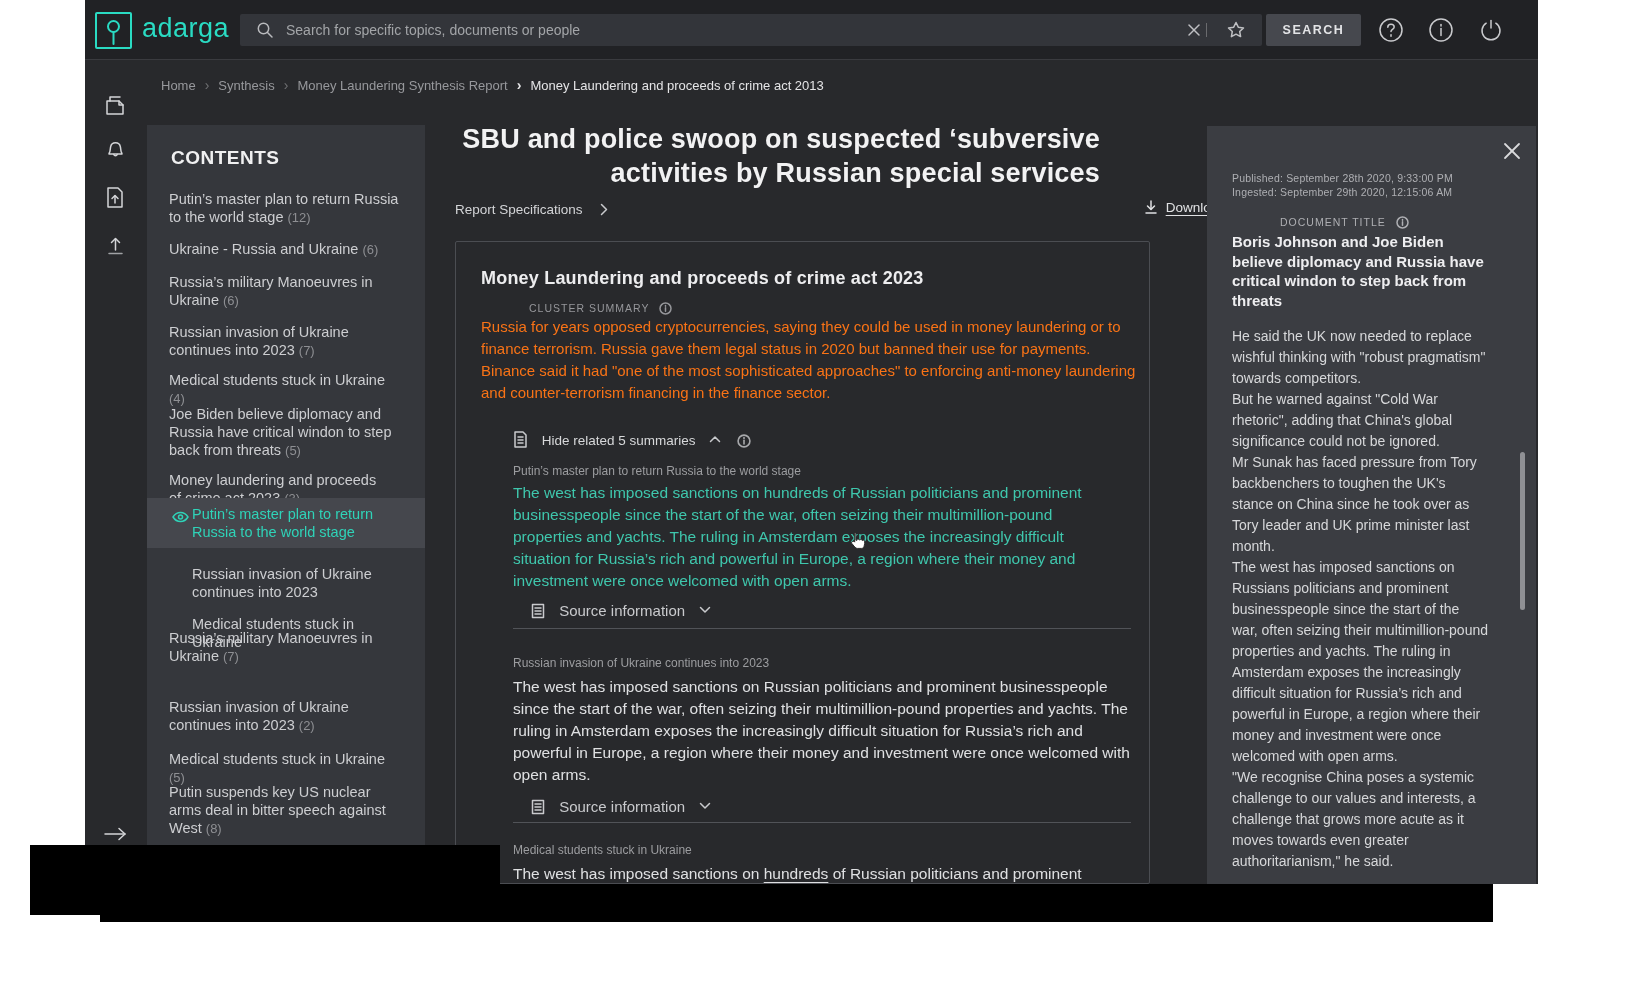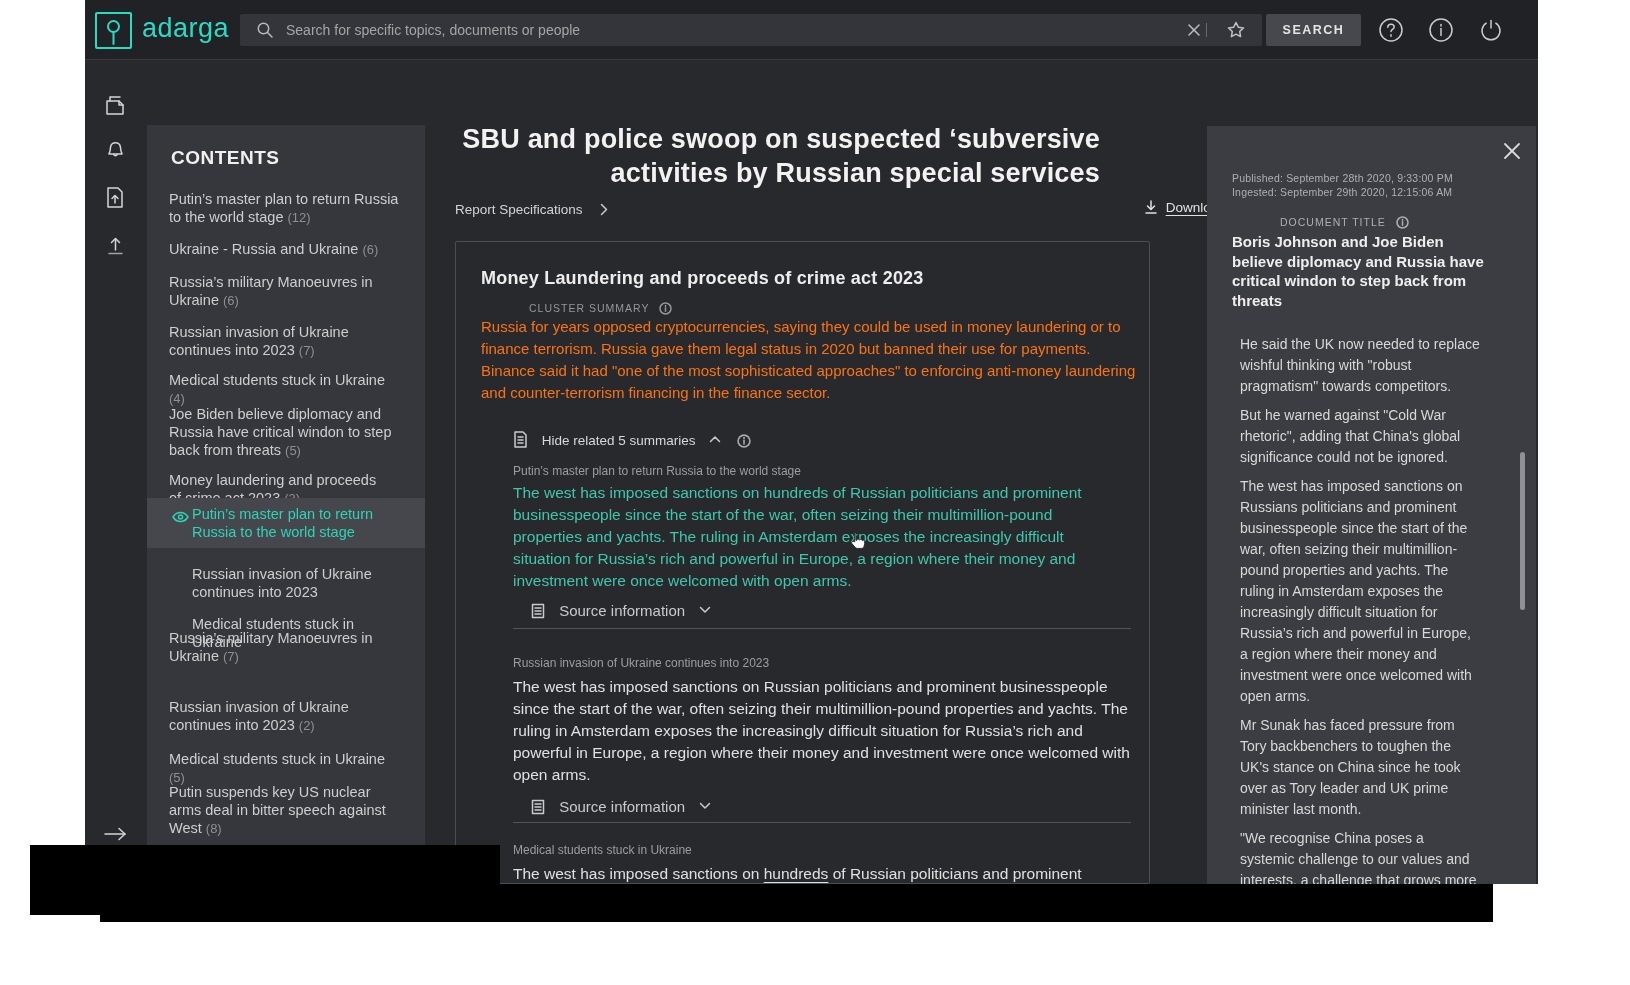--- a/index.html
+++ b/index.html
@@ -54,21 +54,21 @@
   .white-text { color:#dfe0e2; width:620px; }
   .src-row { position:absolute; left:75px; font-size:15px; color:#c9cacd; }
   .divider { position:absolute; left:57px; width:618px; height:1px; background:#515358; }
   .u { text-decoration:underline; text-underline-offset:3px;margin-top:44px; }
 
   
   .doc-panel { position:absolute; left:1122px; top:126px; width:329px; height:758px; background:#3b3d42; overflow:hidden; }
   .dp-meta { position:absolute; left:25px; font-size:10.5px; color:#aeafb3; letter-spacing:0.2px; }
   .dp-title { position:absolute; left:25px; top:106px; width:262px; font-size:15px; font-weight:bold; line-height:19.5px; color:#eeeef0; }
   .dp-body { position:absolute; left:25px; top:200px; width:256px; font-size:14px; line-height:21px; color:#d7d8da; }
-  .dp-body p { margin:8px; }
+  .dp-body p { margin:0; }
   .dp-scrollbar { position:absolute; left:313px; top:326px; width:5px; height:158px; background:#8f9094; border-radius:3px; }
 
   svg.ic { stroke:currentColor; fill:none; stroke-width:1.5; stroke-linecap:round; stroke-linejoin:round; }
   .artifact { position:absolute; background:#000; }
 </style>
 </head>
 <body>
 
 <div class="app">
 
@@ -108,20 +108,23 @@
       <circle cx="13" cy="13" r="11"></circle>
       <line x1="13" y1="11.5" x2="13" y2="18.5"></line>
         <line x1="13" y1="7.5" x2="13" y2="9"></line>
     </svg>
     <svg class="ic tb-icon" style="left:1393px;" width="26" height="26" viewBox="0 0 26 26">
       <path d="M8.2 6.2a9 9 0 1 0 9.6 0"></path>
         <line x1="13" y1="3.5" x2="13" y2="11"></line>
     </svg>
   </div>
 
+  <div class="breadcrumb">
+    <span>Home</span><span class="sep">›</span><span>Synthesis</span><span class="sep">›</span><span>Money Laundering Synthesis Report</span><span class="sep sep-strong">›</span><span class="current">Money Laundering and proceeds of crime act 2013</span>
+  </div>
 
   <div class="rail">
     <svg class="ic r-icon" style="top:32px;" width="25" height="25" viewBox="0 0 25 25">
       <path d="M4 8h12l4 4v9H4z"></path>
         <path d="M16 8v4h4"></path>
         <path d="M7 8V4h10"></path>
     </svg>
     <svg class="ic r-icon" style="top:76px;" width="25" height="25" viewBox="0 0 25 25">
       <path d="M6 17c0-1 .8-1.6 1-3l.6-4.2a5 5 0 0 1 9.8 0L18 14c.2 1.4 1 2 1 3z"></path>
       <path d="M10.8 17.5a1.8 1.8 0 0 0 3.4 0"></path>
@@ -271,22 +274,22 @@
           <line x1="6.5" y1="5.8" x2="6.5" y2="9.3"></line>
           <line x1="6.5" y1="3.4" x2="6.5" y2="4.2"></line>
         </svg>
     </div>
 
     <div class="dp-title">Boris Johnson and Joe Biden believe diplomacy and Russia have critical windon to step back from threats</div>
 
     <div class="dp-body">
       <p>He said the UK now needed to replace wishful thinking with "robust pragmatism" towards competitors.</p>
       <p>But he warned against "Cold War rhetoric", adding that China's global significance could not be ignored.</p>
+      <p>Mr Sunak has faced pressure from Tory backbenchers to toughen the UK's stance on China since he took over as Tory leader and UK prime minister last month.</p>
       <p>The west has imposed sanctions on Russians politicians and prominent businesspeople since the start of the war, often seizing their multimillion-pound properties and yachts. The ruling in Amsterdam exposes the increasingly difficult situation for Russia’s rich and powerful in Europe, a region where their money and investment were once welcomed with open arms.</p>
-      <p>Mr Sunak has faced pressure from Tory backbenchers to toughen the UK's stance on China since he took over as Tory leader and UK prime minister last month.</p>
       <p>"We recognise China poses a systemic challenge to our values and interests, a challenge that grows more acute as it moves towards even greater authoritarianism," he said.</p>
     </div>
     <div class="dp-scrollbar"></div>
   </div>
 
   <svg class="abs" style="left:761px;top:530px;" width="22" height="24" viewBox="0 0 22 24">
     <path d="M8.3 2.2c.9 0 1.6.7 1.6 1.6v6.4l1.1.1v-.6c0-.9 2-.9 2.2.1l.8.2c.2-.7 2-.5 2.1.3l.6.2c.3-.6 1.8-.4 2 .5.2 1.5-.1 3.7-.6 5.2-.4 1.3-1.1 2.2-2.6 2.2h-4.2c-.9 0-1.7-.4-2.3-1.1l-3-3.6c-.6-.7-.5-1.7.2-2.2.6-.4 1.4-.4 2 .1l.5.5V3.8c0-.9.7-1.6 1.6-1.6z" fill="#ffffff" stroke="#2b2b2b" stroke-width="1"></path>
   </svg>
 </div>
 

